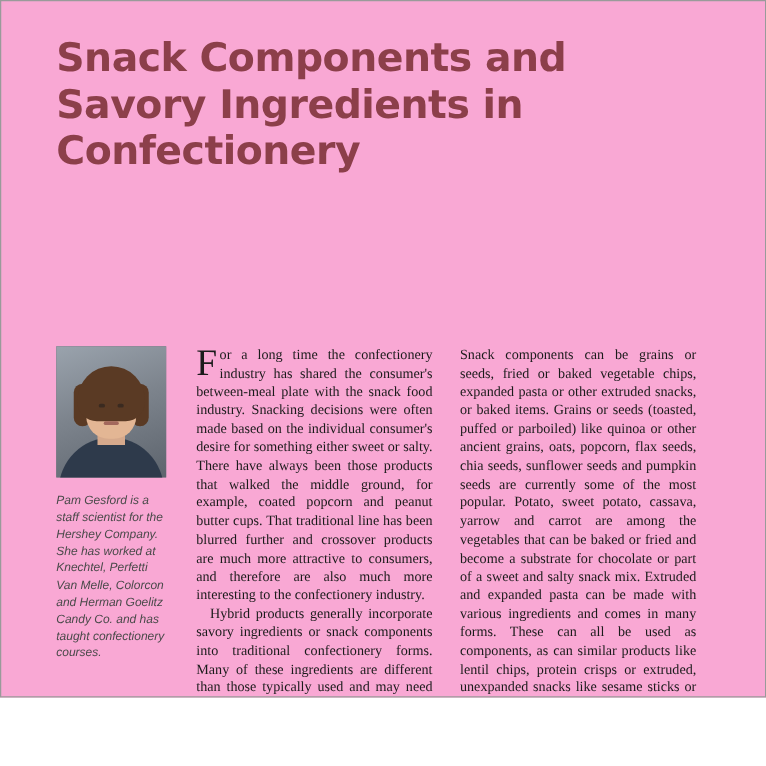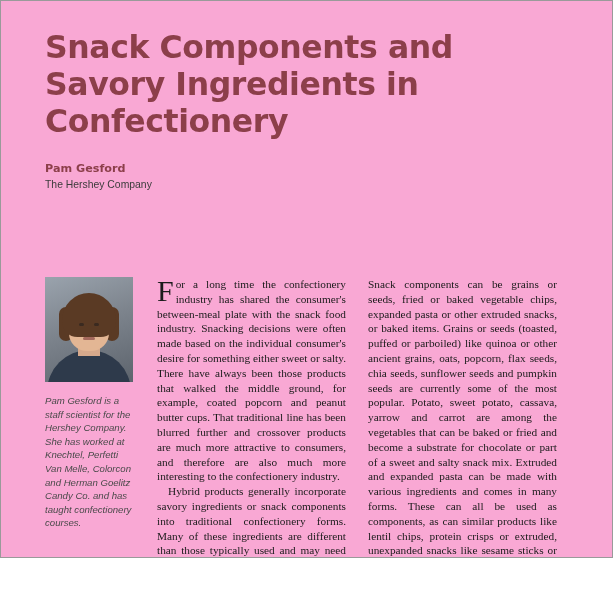--- a/index.html
+++ b/index.html
@@ -210,24 +210,20 @@
     color: #1b1b1b;
   }
 </style>
 </head>
 <body>
 
 <div class="page">
 
   <div class="content">
     <h1 class="title">Snack Components and Savory Ingredients in Confectionery</h1>
-    <div class="byline">
-      <div class="author">Pam Gesford</div>
-      <div class="affiliation">The Hershey Company</div>
-    </div>
   </div>
 
   <div class="body-area">
 
     <div class="col-photo">
       <div class="photo">
         <div class="bg"></div>
         <div class="shoulders"></div>
         <div class="neck"></div>
         <div class="hair-side-l"></div>

